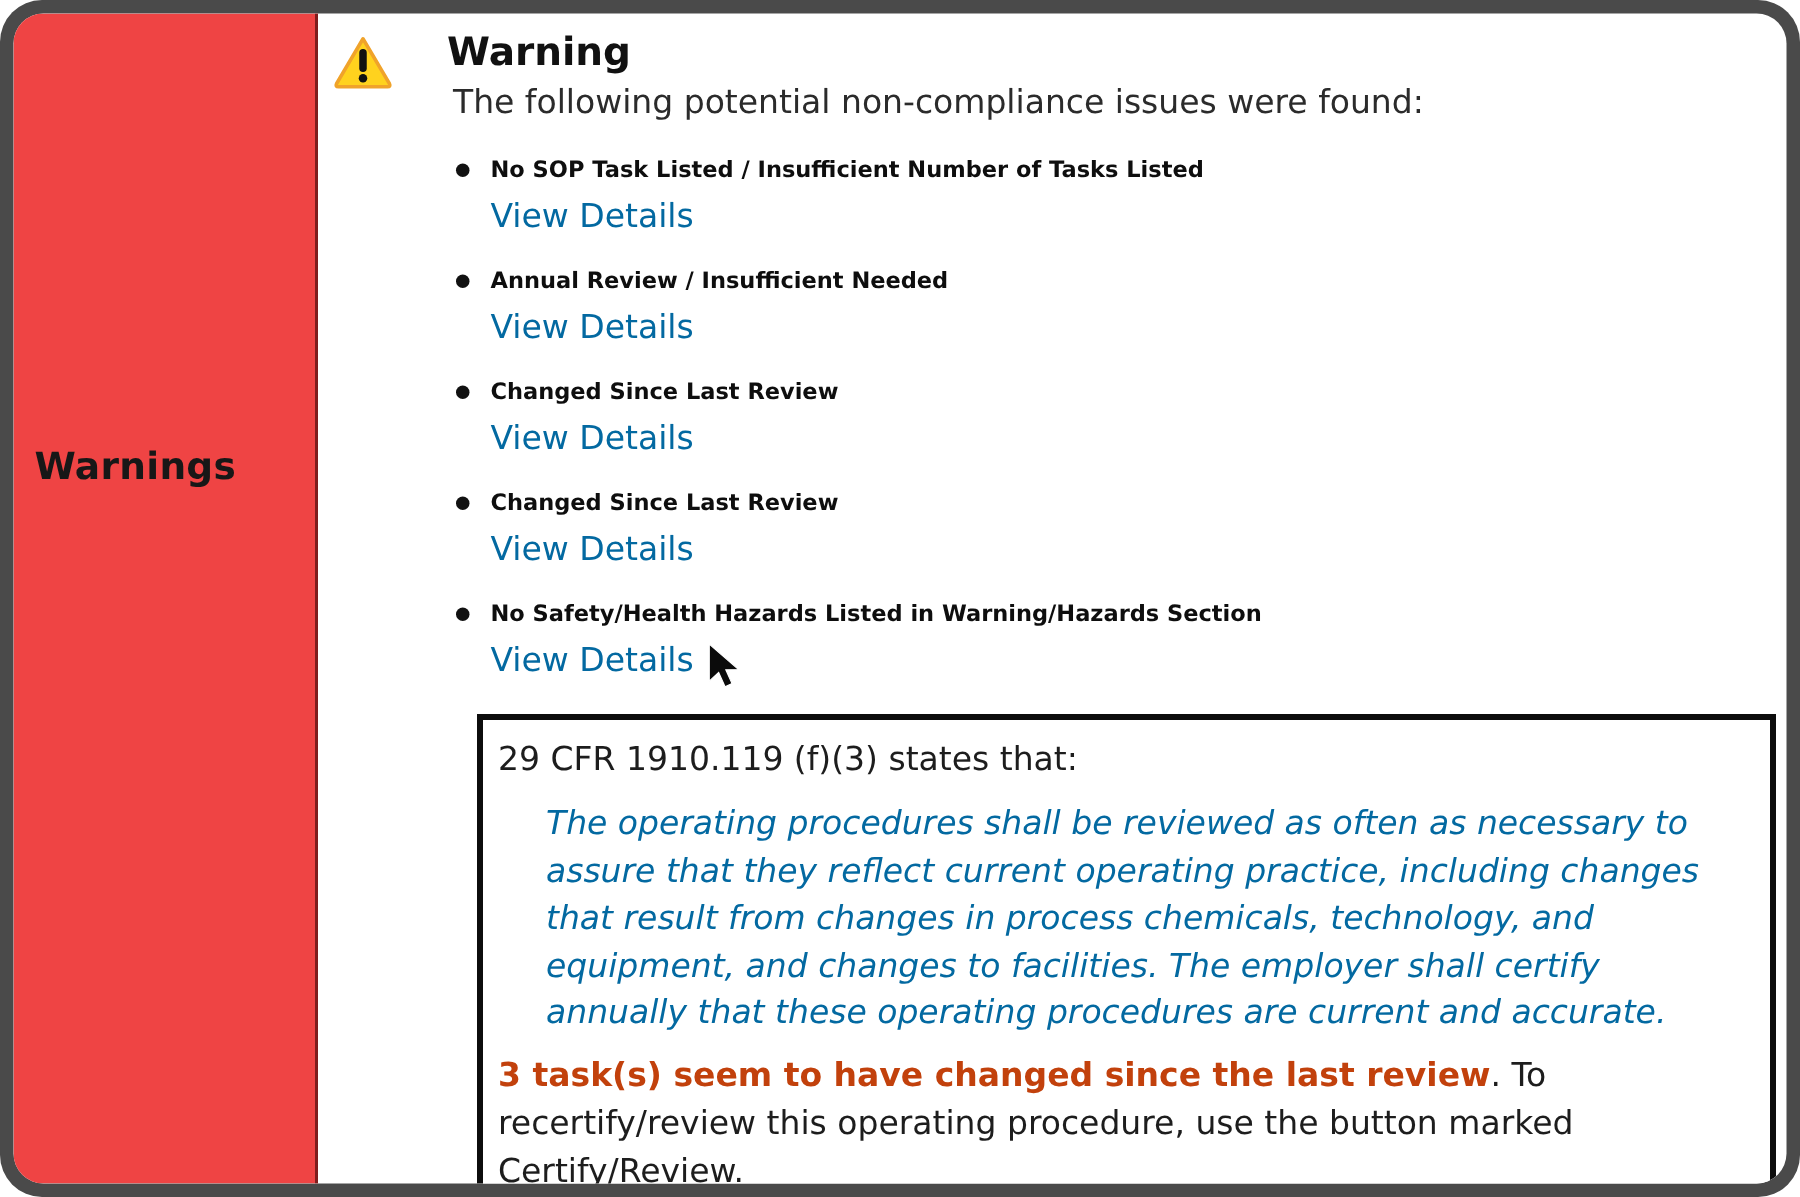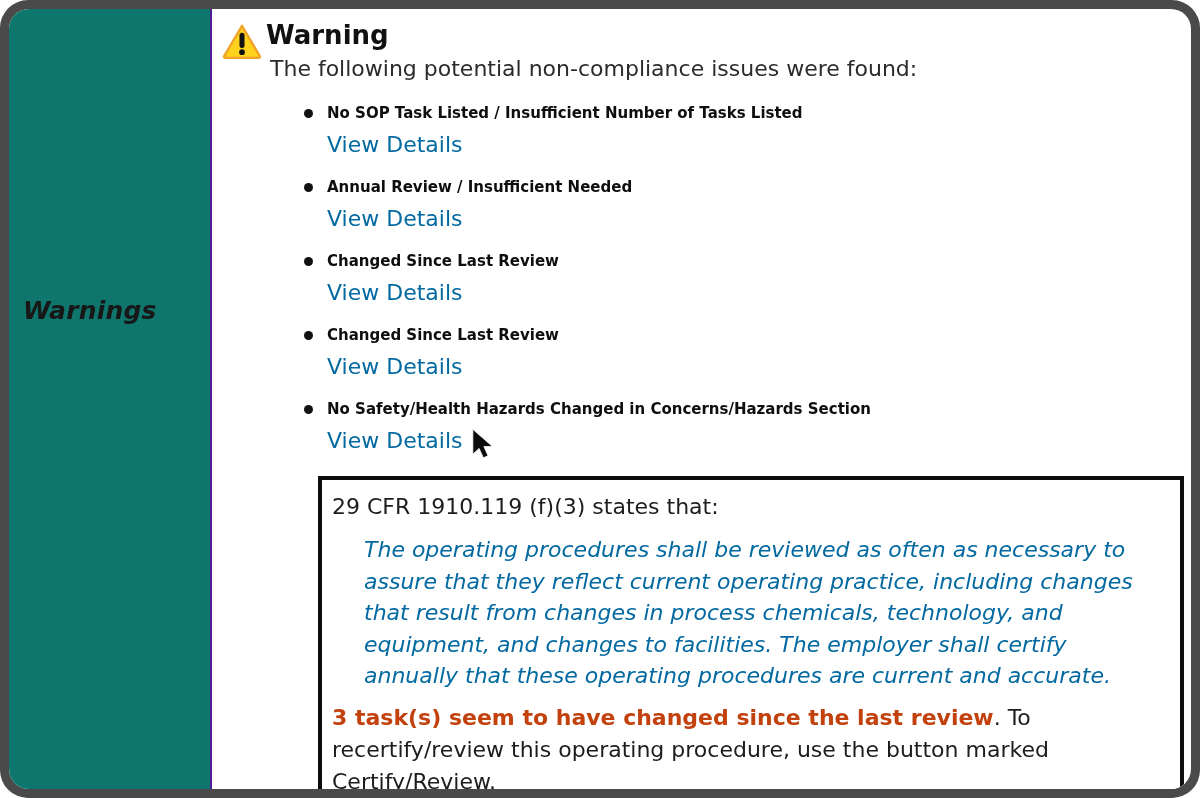--- a/index.html
+++ b/index.html
@@ -14,35 +14,34 @@
     border-radius:28px;
     padding:9px;
     box-sizing:border-box;
   }
   .inner{
     display:flex;height:100%;
     border-radius:20px;overflow:hidden;background:#ffffff;
   }
   .sidebar{
     width:201px;flex-shrink:0;position:relative;
-    background:#0f766e;
-    border-right:2px solid #4c1d95;
-    font-style:italic;
+    background:#ef4444;
+    border-right:2px solid #7f1d1d;
   }
   .sidebar-label{
     position:absolute;top:287px;left:14px;
     font-weight:bold;font-size:25px;color:#171717;
     letter-spacing:.2px;
   }
   .content{
     flex:1;position:relative;
     padding:10px 14px 0 10px;
     color:#222;
   }
-  .header-row{display:flex;align-items:flex-start;}
+  .header-row{display:flex;align-items:flex-start;gap:32px;}
   .warn-icon{width:44px;flex-shrink:0;padding-top:4px;}
   .warn-icon svg{display:block;}
   .header-text h1{
     margin:0;font-size:26px;line-height:32px;font-weight:bold;color:#111;
   }
   .header-text .sub{
     margin:4px 0 0 4px;font-size:22px;line-height:28px;font-weight:400;color:#2b2b2b;text-align:center;
   }
   ul.issues{
     list-style:none;margin:14px 0 0 0;padding:0 0 0 105px;
@@ -122,21 +121,21 @@
         </li>
         <li>
           <div class="issue-title">Changed Since Last Review</div>
           <a class="view-details">View Details</a>
         </li>
         <li>
           <div class="issue-title">Changed Since Last Review</div>
           <a class="view-details">View Details</a>
         </li>
         <li>
-          <div class="issue-title">No Safety/Health Hazards Changed in Concerns/Hazards Section</div>
+          <div class="issue-title">No Safety/Health Hazards Listed in Warning/Hazards Section</div>
           <a class="view-details">View Details</a>
         </li>
       </ul>
 
       <div class="detail-box">
         <p class="intro">29 CFR 1910.119 (f)(3) states that:</p>
         <p class="quote">The operating procedures shall be reviewed as often as necessary to assure that they reflect current operating practice, including changes that result from changes in process chemicals, technology, and equipment, and changes to facilities. The employer shall certify annually that these operating procedures are current and accurate.</p>
         <p class="summary"><strong>3 task(s) seem to have changed since the last review</strong><span>. To recertify/review this operating procedure, use the button marked Certify/Review.</span></p>
       </div>
 

